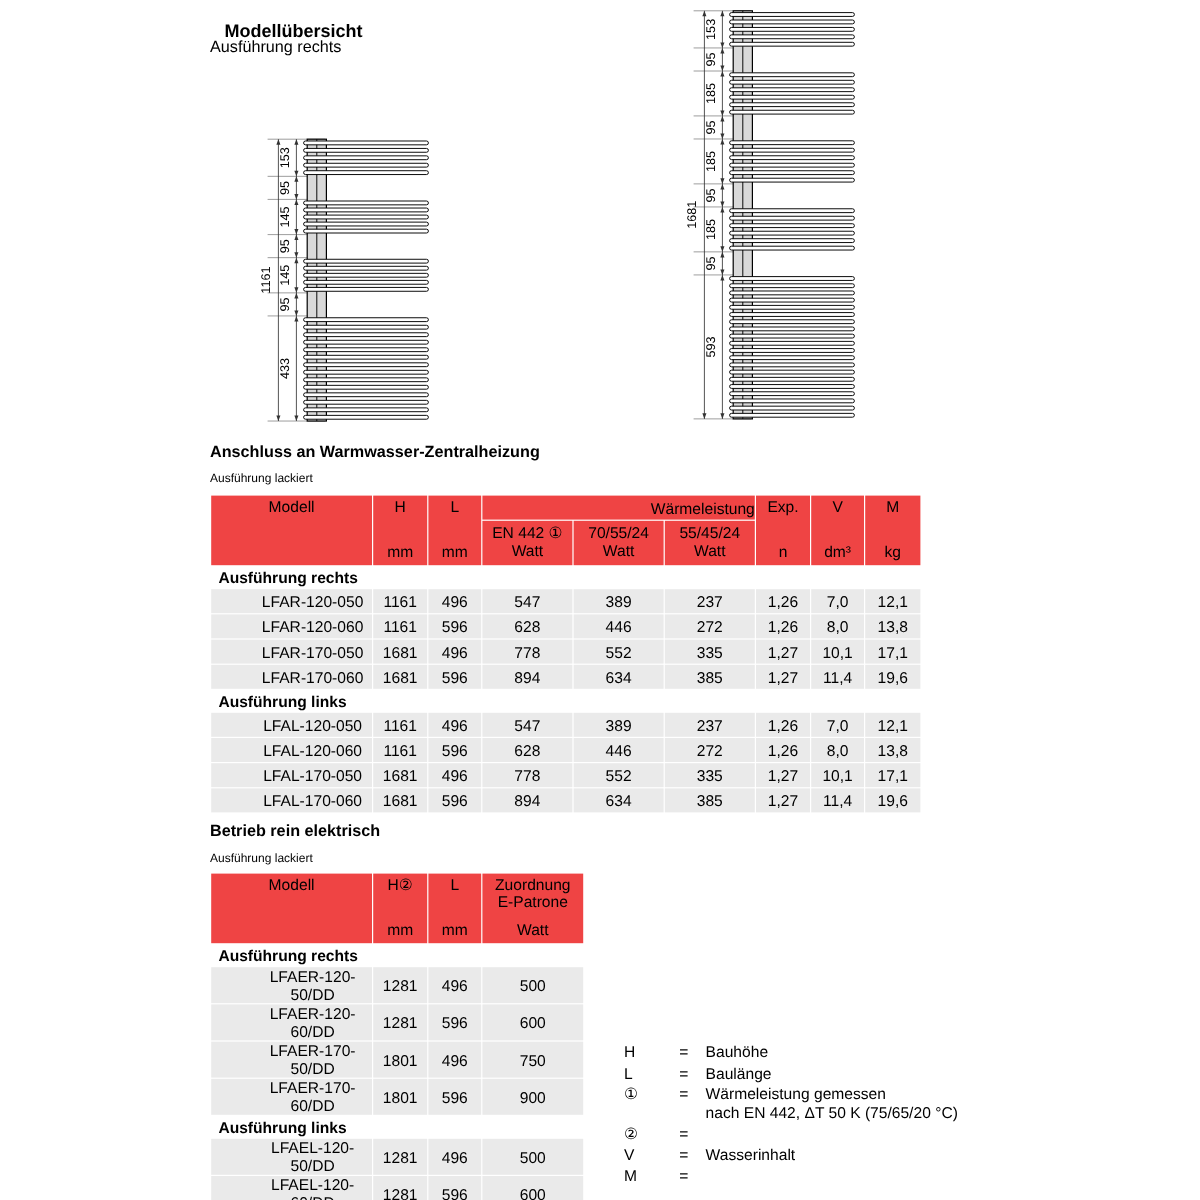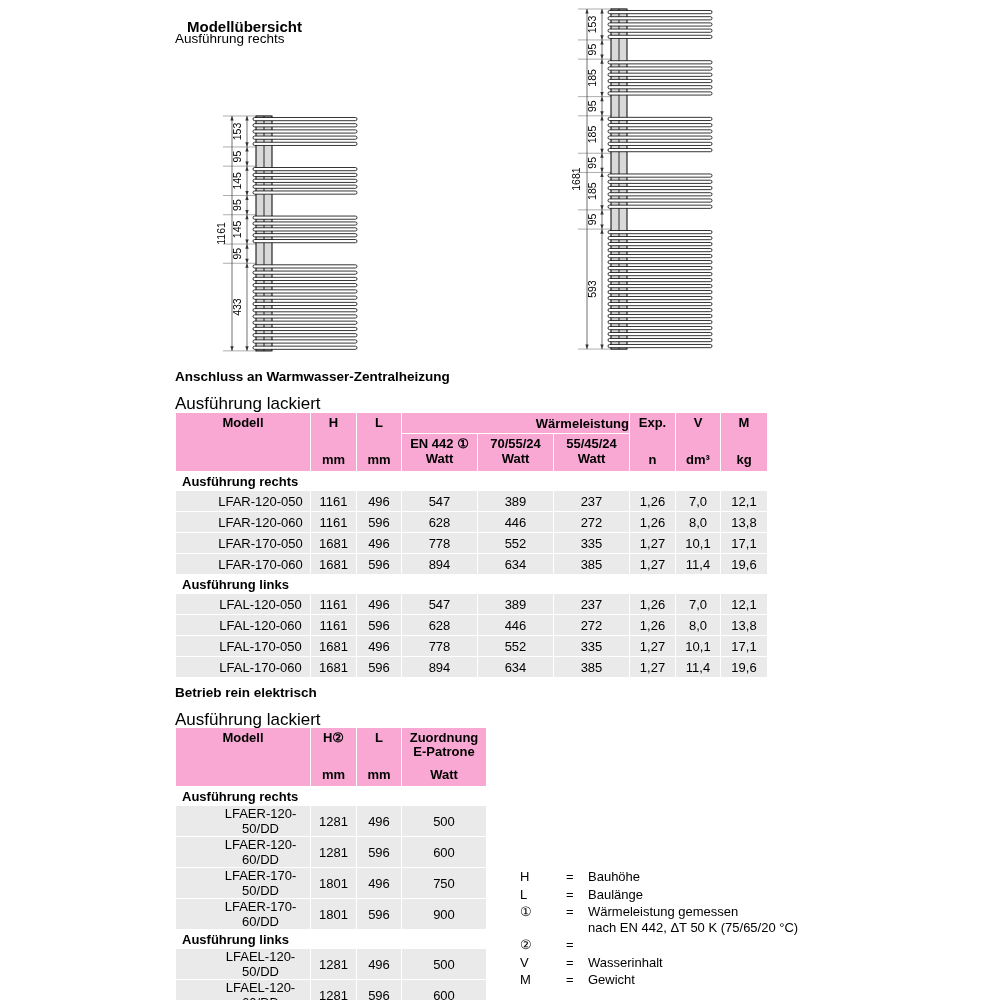--- a/index.html
+++ b/index.html
@@ -10,28 +10,28 @@
   .page-subtitle{position:absolute;left:175px;top:31px;font-size:13.5px;}
 
   .drawing{position:absolute;}
   .drawing-small{left:210px;top:112px;}
   .drawing-large{left:565px;top:5px;}
   .drawing svg{display:block;}
 
   .sec-heading{position:absolute;left:175px;font-size:13.5px;font-weight:bold;margin:0;}
   .sec-hydronic{top:369px;}
   .sec-electric{top:685px;}
-  .finish{position:absolute;left:175px;font-size:17px;}
+  .finish{position:absolute;left:175px;font-size:10px;}
   .finish-hydronic{top:394px;}
   .finish-electric{top:710px;}
 
   table.t{border-collapse:separate;border-spacing:1px;table-layout:fixed;position:absolute;}
   .t1{left:175px;top:412px;}
   .t2{left:175px;top:727px;}
-  .t th{background:#f9a8d4;font-weight:bold;font-size:13px;padding:0;vertical-align:middle;}
+  .t th{background:#ef4444;font-weight:normal;font-size:13px;padding:0;vertical-align:middle;}
   .t td{background:#eaeaea;font-size:13px;text-align:center;padding:0;vertical-align:middle;}
   .t tr.hr1{height:20px;}
   .t tr.hr2{height:37px;}
   .t tr.hrFull{height:58px;}
   .t tr.sec{height:18px;}
   .t tr.data{height:20px;}
   .t td.sec-cell{background:#fff;text-align:left;font-weight:bold;padding-left:6px;}
   .t td.model{font-weight:normal;padding-left:35px;}
   th.split{position:relative;}
   .hl{position:absolute;top:3px;left:0;right:0;text-align:center;line-height:14px;}
@@ -473,17 +473,16 @@
         <span class="leg-eq">=</span>
       </div>
       <div class="leg-row">
         <span class="leg-sym">V</span>
         <span class="leg-eq">=</span>
         <span class="leg-text">Wasserinhalt</span>
       </div>
       <div class="leg-row">
         <span class="leg-sym">M</span>
         <span class="leg-eq">=</span>
-        <span class="leg-text">Gewicht</span>
       </div>
     </div>
 
 </div>
 
 </body></html>

